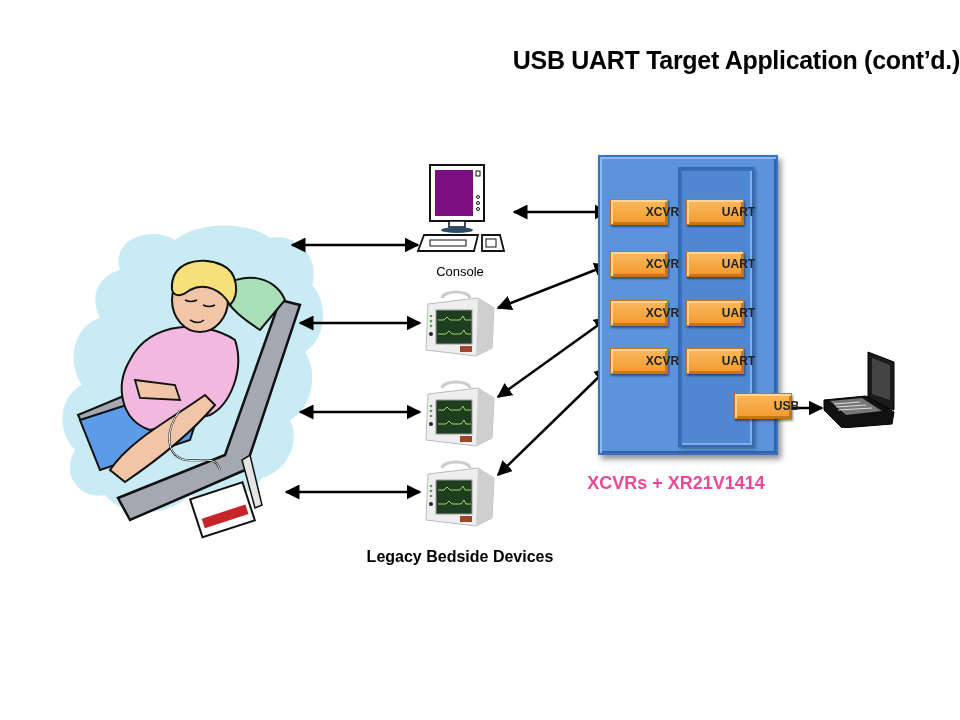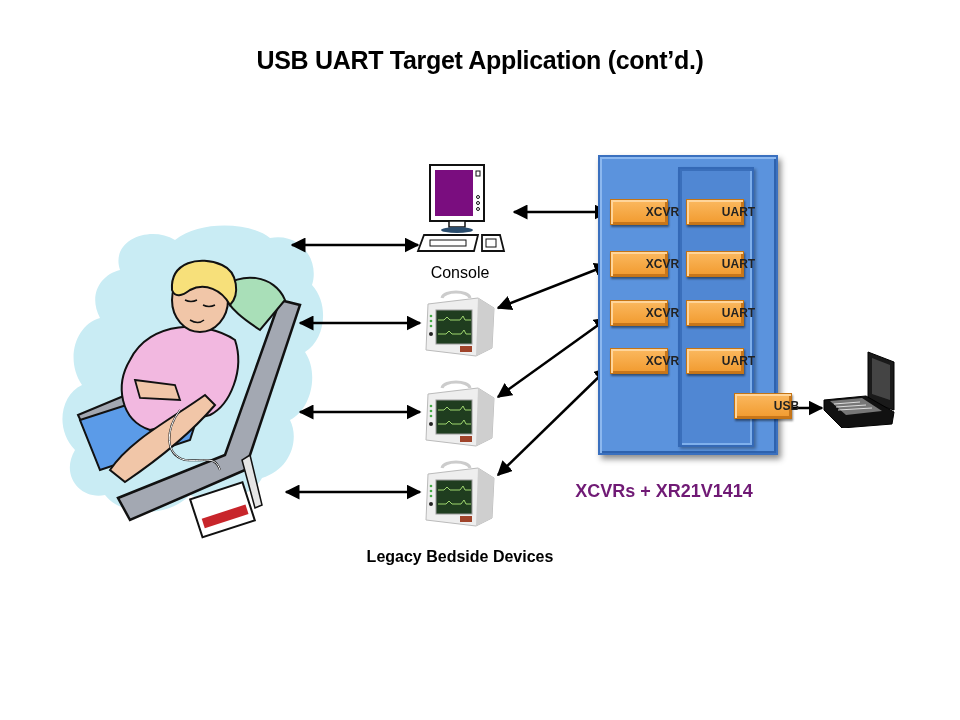--- a/index.html
+++ b/index.html
@@ -1,21 +1,21 @@
 <!DOCTYPE html>
 <html><head>
 <meta charset="utf-8">
 <style>
   html, body { margin: 0; padding: 0; background: #ffffff; }
   body { width: 960px; height: 720px; position: relative; overflow: hidden; font-family: "Liberation Sans", sans-serif; }
   .abs { position: absolute; }
-  #title { left: 0; top: 46px; width: 960px; text-align: center; font-size: 25px; font-weight: bold; color: #000; letter-spacing: -0.3px; }
-  #console-label { left: 420px; top: 264px; width: 80px; text-align: center; font-size: 16px; color: #000; }
+  #title { left: 0; top: 46px; width: 960px; text-align: right; font-size: 25px; font-weight: bold; color: #000; letter-spacing: -0.3px; }
+  #console-label { left: 420px; top: 264px; width: 80px; text-align: center; font-size: 13px; color: #000; }
   #legacy-label { left: 350px; top: 548px; width: 220px; text-align: center; font-size: 16px; font-weight: bold; color: #000; }
-  #board-label { left: 544px; top: 473px; width: 240px; text-align: center; font-size: 18px; font-weight: bold; color: #701a75; margin-top: 8px; }
+  #board-label { left: 556px; top: 473px; width: 240px; text-align: center; font-size: 18px; font-weight: bold; color: #ec4899; }
 
   #board { left: 598px; top: 155px; width: 180px; height: 300px; background: #5b93dd;
     border: 2px solid #3a70bf; box-shadow: 3px 4px 6px rgba(0,0,0,0.45), inset 2px 2px 0 #8cb8ef, inset -2px -2px 0 #2e62ad; box-sizing: border-box; }
   #bridge { left: 678px; top: 167px; width: 76px; height: 280px; background: #5087d3;
     border: 2px solid #3469b6; box-shadow: inset 2px 2px 0 #3a6fbb, inset -2px -2px 0 #7fb0ec, 2px 2px 3px rgba(0,0,0,0.3); box-sizing: border-box; }
   .chip { width: 58px; height: 26px; background: linear-gradient(#fbb960, #f19a2e); border: 1px solid #c47414;
     box-shadow: inset 2px 2px 0 #ffd59a, inset -2px -2px 0 #c8761a, 1px 2px 2px rgba(0,0,0,0.45);
     box-sizing: border-box; font-size: 12px; font-weight: bold; color: #222; display: flex; align-items: center; justify-content: center; padding-left: 47px; }
 
   svg.full { position: absolute; left: 0; top: 0; }

